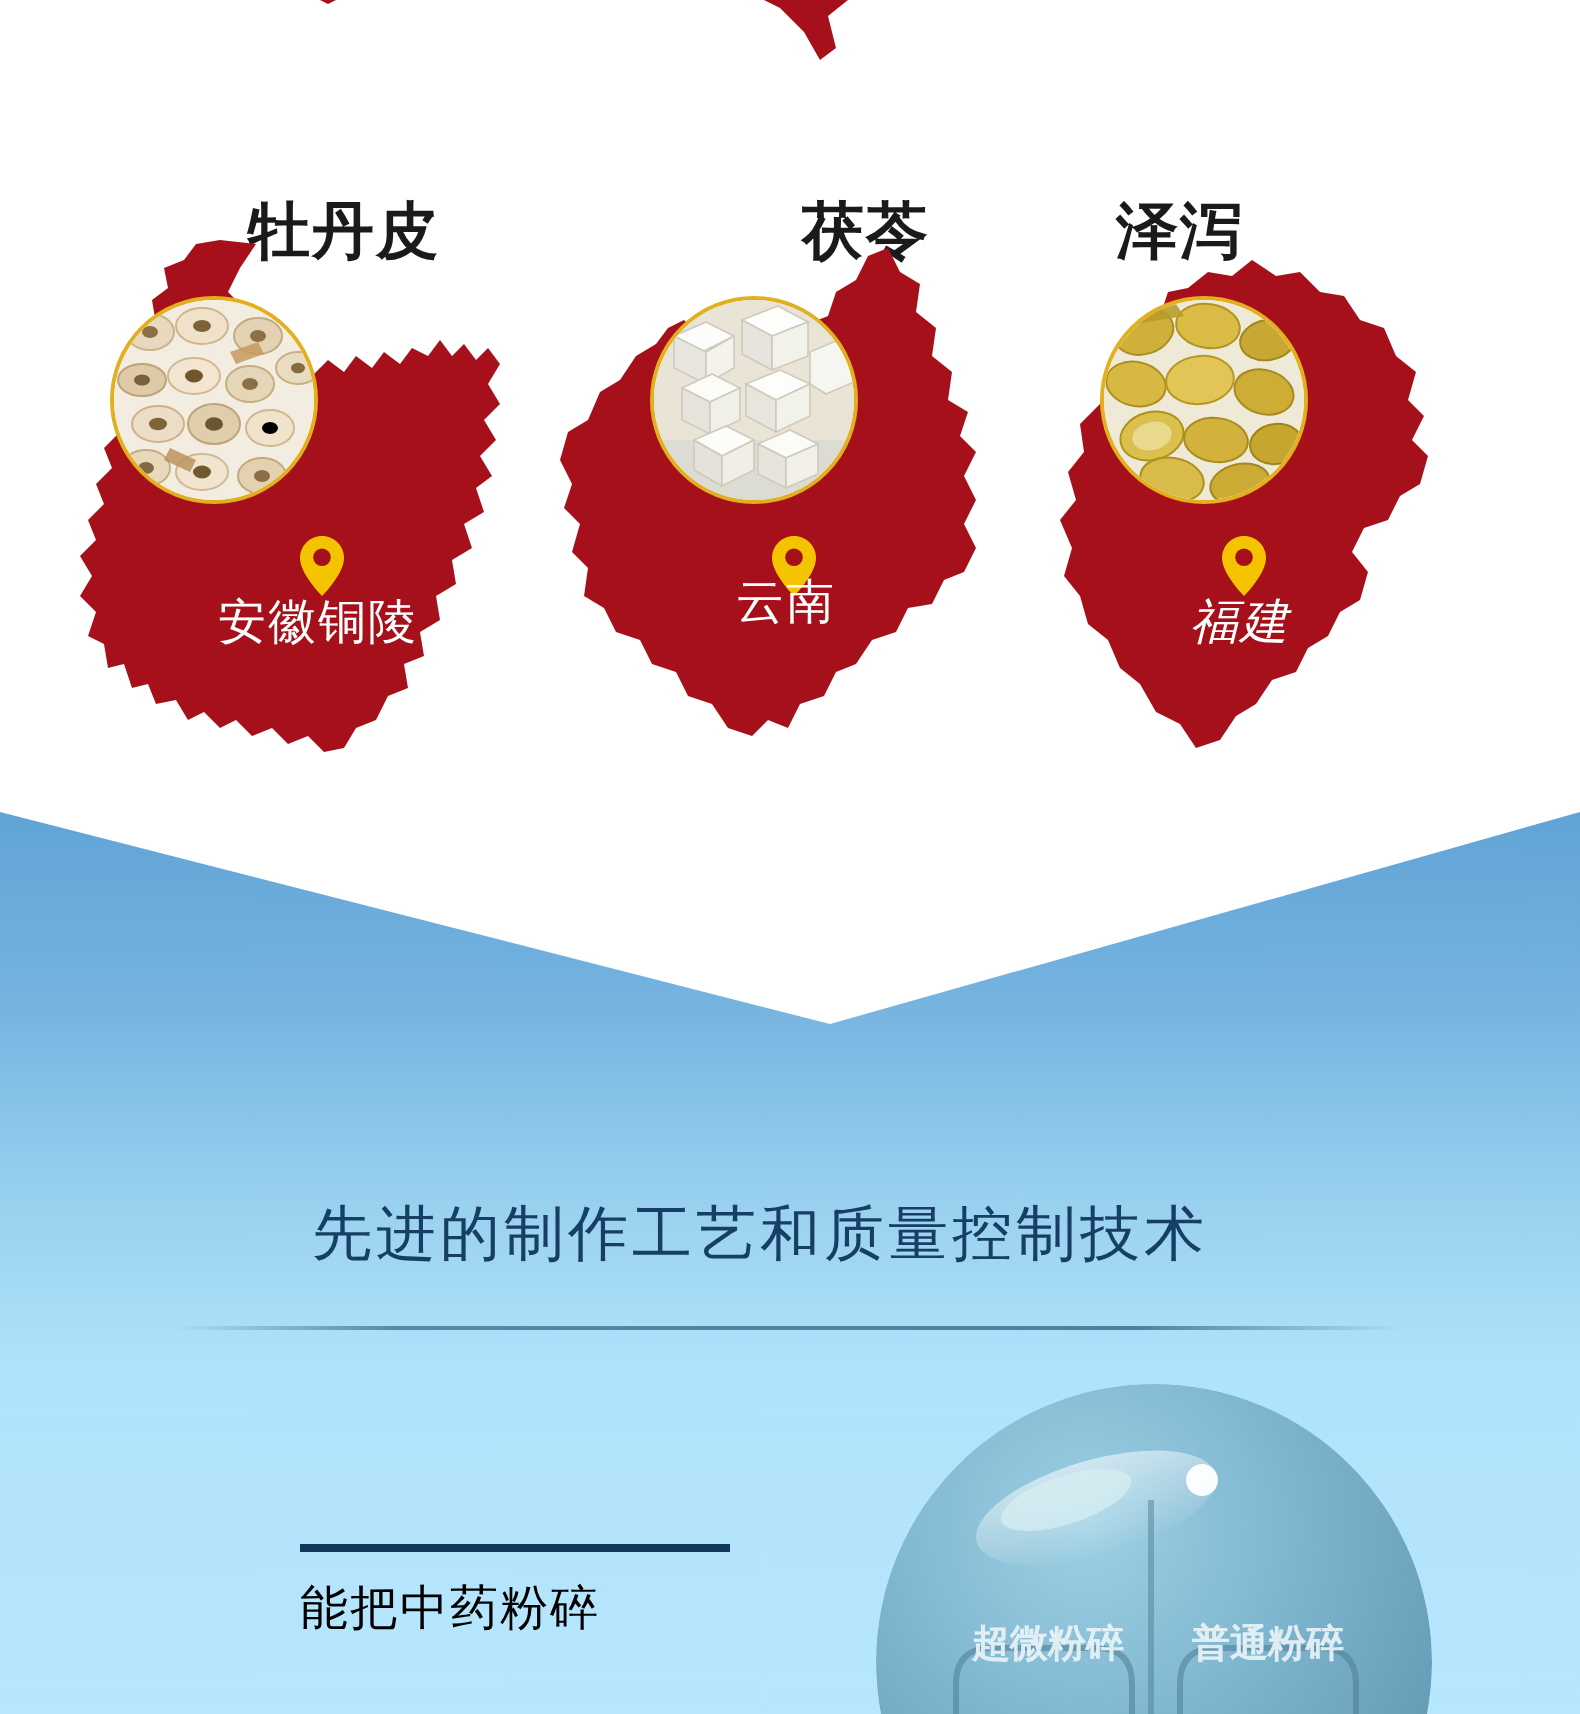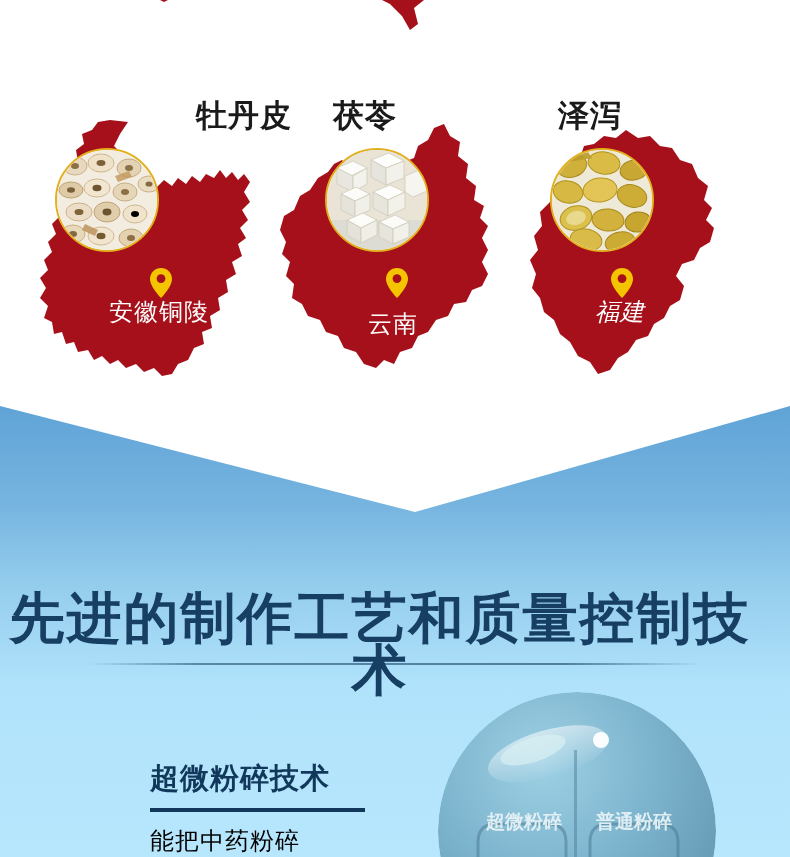--- a/index.html
+++ b/index.html
@@ -20,22 +20,22 @@
   .card{position:absolute;top:0;width:250px;height:410px;}
   .card-1{left:30px;}
   .card-2{left:268px;}
   .card-3{left:506px;}
 
   .herb-title{
     position:absolute;top:98px;width:250px;text-align:center;
     font-size:31px;line-height:36px;font-weight:bold;color:#1a1a1a;
     letter-spacing:1px;
   }
-  .card-1 .herb-title{text-align:right;left:42px;width:220px;}
-  .card-2 .herb-title{text-align:left;left:65px;width:200px;}
+  .card-1 .herb-title{text-align:center;left:32px;width:220px;}
+  .card-2 .herb-title{text-align:center;left:65px;width:200px;}
   .card-3 .herb-title{text-align:left;left:52px;width:200px;}
 
   .map-wrap{position:absolute;left:0;top:120px;width:250px;height:270px;}
   .map-svg{position:absolute;left:0;top:0;display:block;}
 
   .herb-photo{
     position:absolute;width:104px;height:104px;border-radius:50%;
     border:2px solid #e2b01e;box-sizing:border-box;overflow:hidden;
     background:#fdfaf4;z-index:4;
   }
@@ -48,32 +48,32 @@
   .pin{position:absolute;z-index:5;width:22px;height:30px;}
   .card-1 .pin{left:120px;top:148px;}
   .card-2 .pin{left:118px;top:148px;}
   .card-3 .pin{left:105px;top:148px;}
 
   .region-label{
     position:absolute;z-index:5;color:#ffffff;font-size:24px;font-weight:500;
     line-height:22px;white-space:nowrap;letter-spacing:1px;
   }
   .card-1 .region-label{left:79px;top:181px;}
-  .card-2 .region-label{left:100px;top:193px;}
+  .card-2 .region-label{left:100px;top:171px;}
   .card-3 .region-label{left:89px;top:181px;font-style:italic;}
 
   
   .process-section{position:absolute;left:0;top:404px;width:790px;height:453px;overflow:hidden;}
   .process-bg{position:absolute;inset:0;width:790px;height:453px;
     background:linear-gradient(to bottom,#5fa3d6 0%,#76b4e0 22%,#97cfee 42%,#b0e2fb 62%,#b7e7fd 100%);}
   .notch{position:absolute;left:0;top:0;width:790px;height:112px;}
 
   .process-title{
     position:absolute;left:0;top:592px;width:760px;text-align:center;
-    font-size:55px;line-height:52px;font-weight:bold;color:#173f63;
+    font-size:30px;line-height:52px;font-weight:normal;color:#173f63;
     letter-spacing:2px;z-index:3;
   }
   .title-rule{
     position:absolute;left:88px;top:663px;width:614px;height:2px;z-index:3;
     background:linear-gradient(to right,rgba(23,63,99,0) 0%,rgba(23,63,99,.55) 18%,rgba(23,63,99,.6) 78%,rgba(23,63,99,0) 100%);
   }
 
   .tech-block{position:absolute;left:150px;top:760px;width:250px;z-index:4;}
   .tech-title{font-size:29px;line-height:36px;font-weight:bold;color:#11375a;letter-spacing:1px;white-space:nowrap;}
   .tech-rule{margin-top:12px;width:215px;height:4px;background:#11375a;}
@@ -312,18 +312,17 @@
         <rect x="178" y="264" width="7" height="7"></rect>
           <rect x="196" y="266" width="7" height="7"></rect>
         <rect x="212" y="264" width="7" height="7"></rect>
       </g>
       <text x="86" y="136" text-anchor="middle" font-family="'Liberation Sans',sans-serif" font-size="19" font-weight="bold" fill="#e9f4f7" opacity=".92">超微粉碎</text>
       <text x="196" y="136" text-anchor="middle" font-family="'Liberation Sans',sans-serif" font-size="19" font-weight="bold" fill="#e9f4f7" opacity=".92">普通粉碎</text>
     </g>
   </svg>
 
   <div class="tech-block">
-    <div class="tech-title">超微粉碎技术</div>
     <div class="tech-rule"></div>
     <div class="tech-desc">能把中药粉碎</div>
   </div>
 
 </div>
 
 </body></html>

